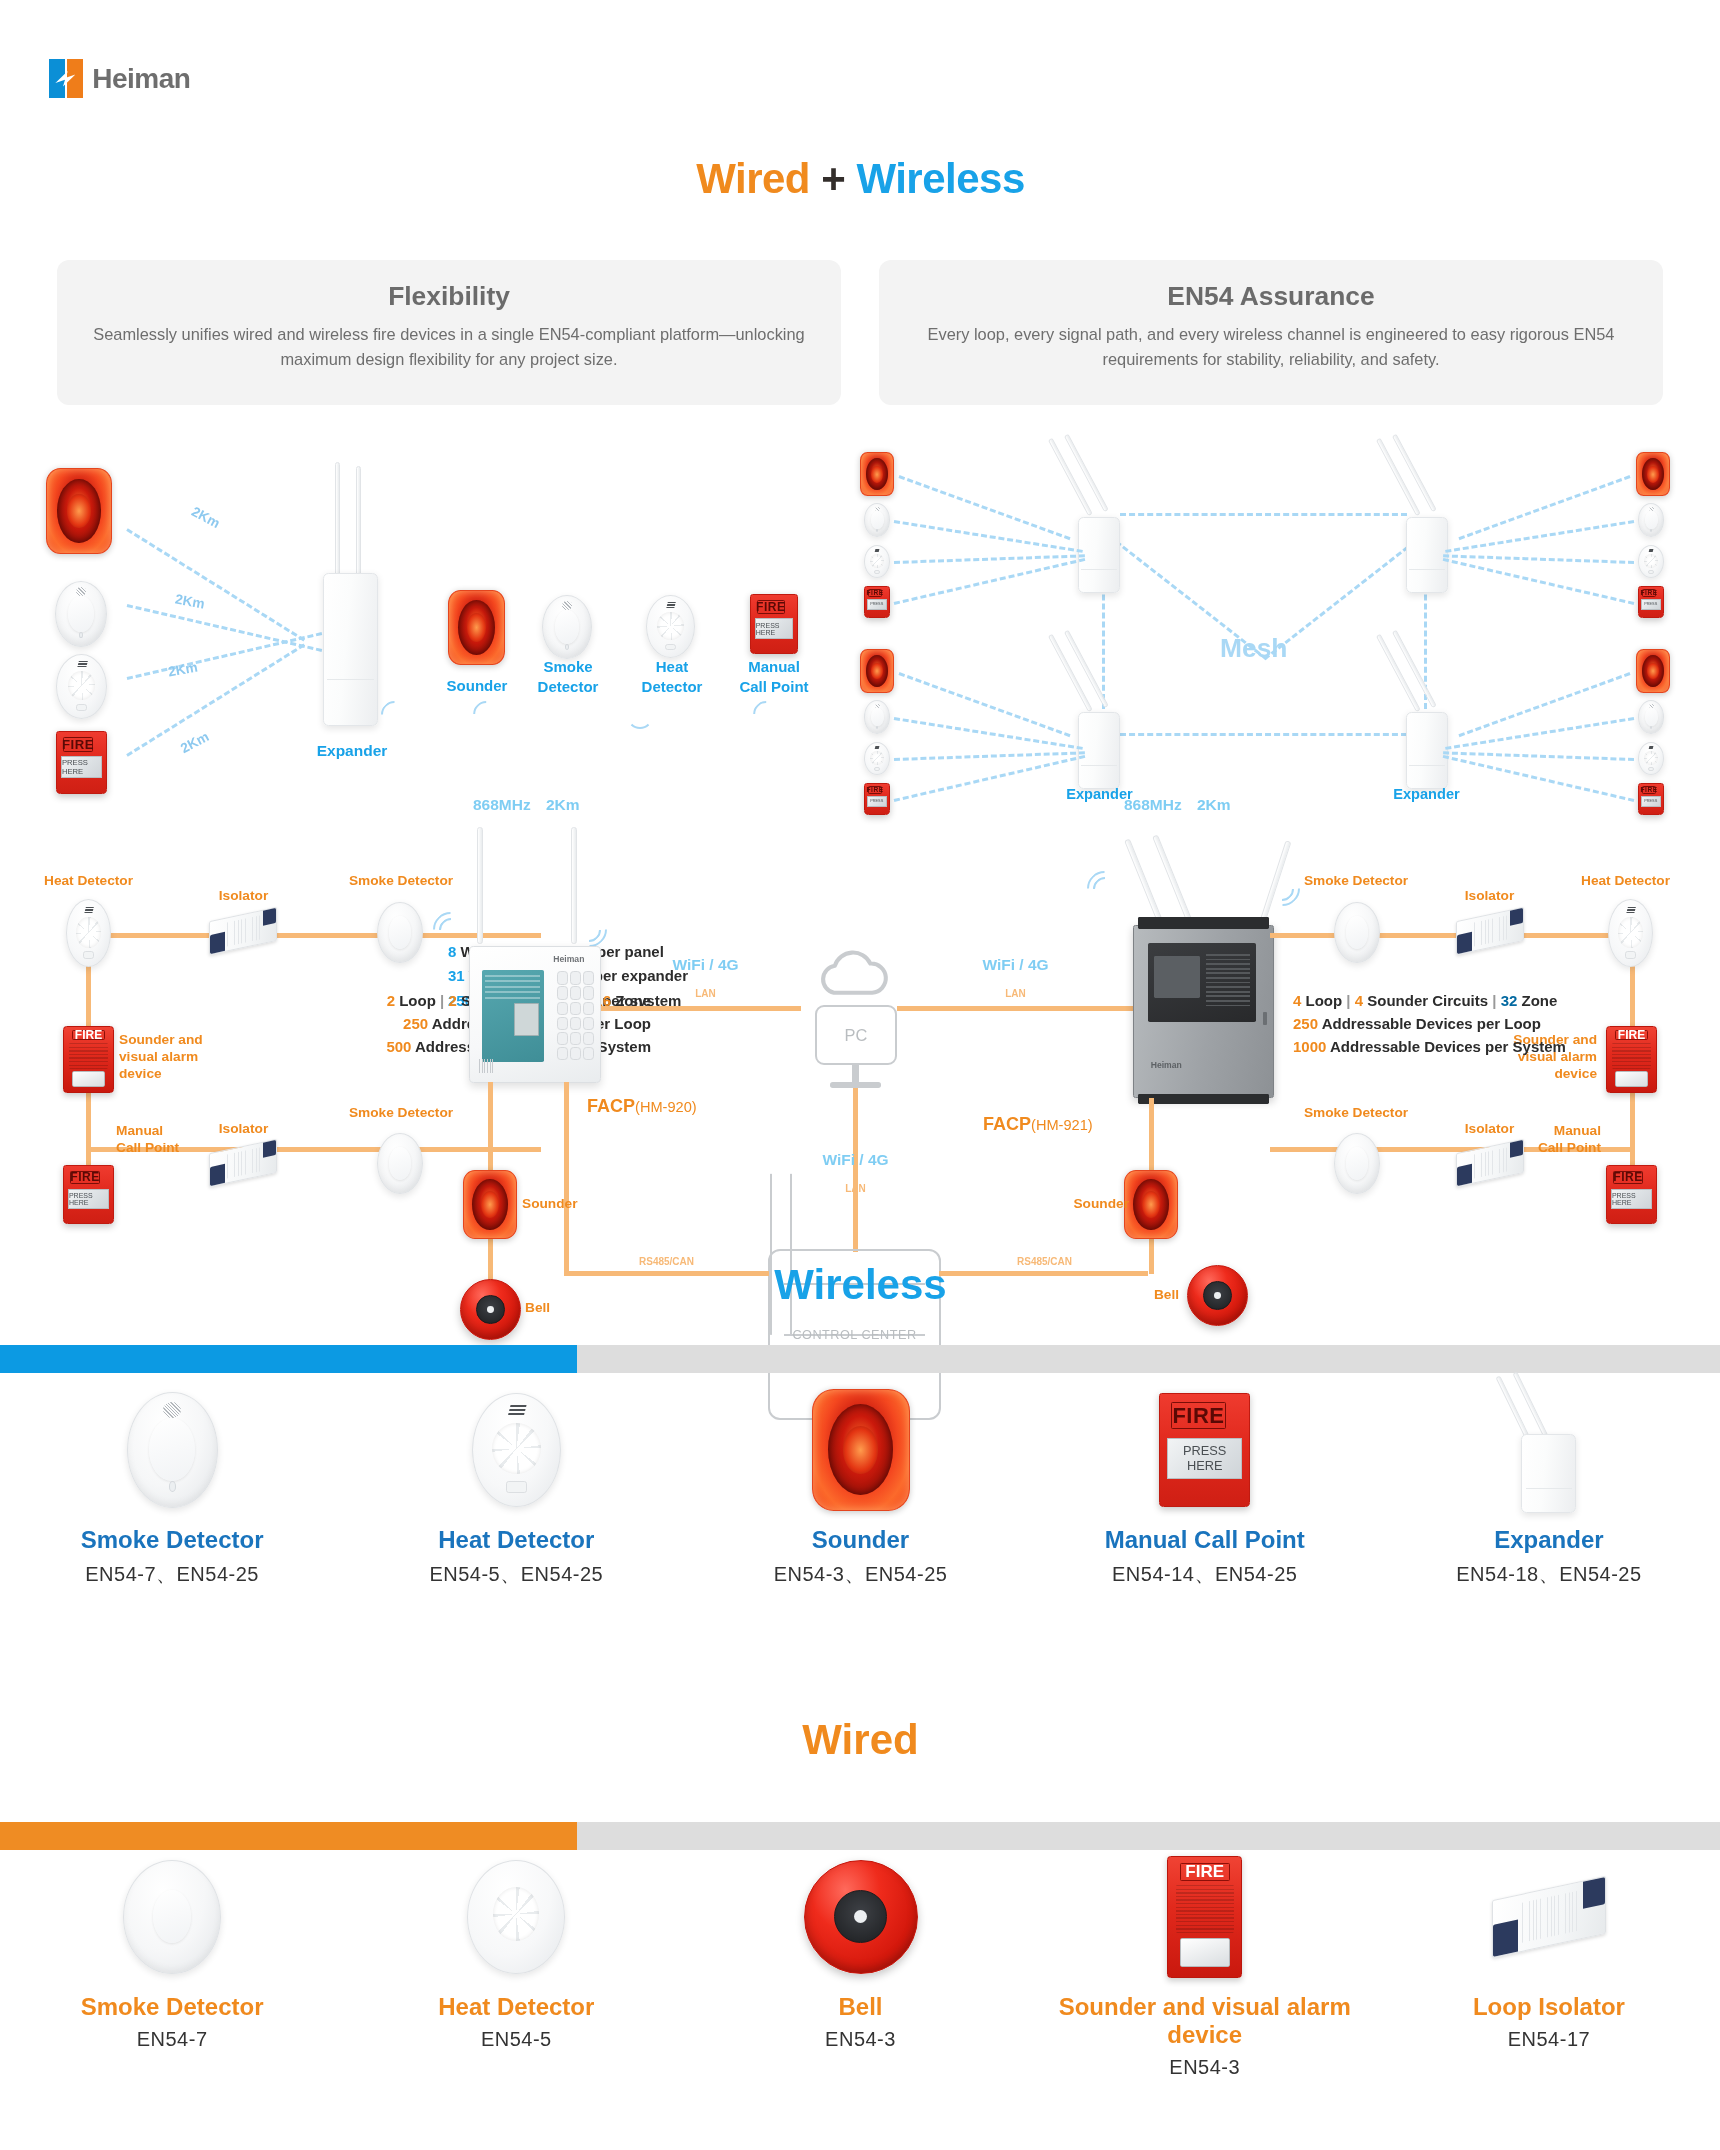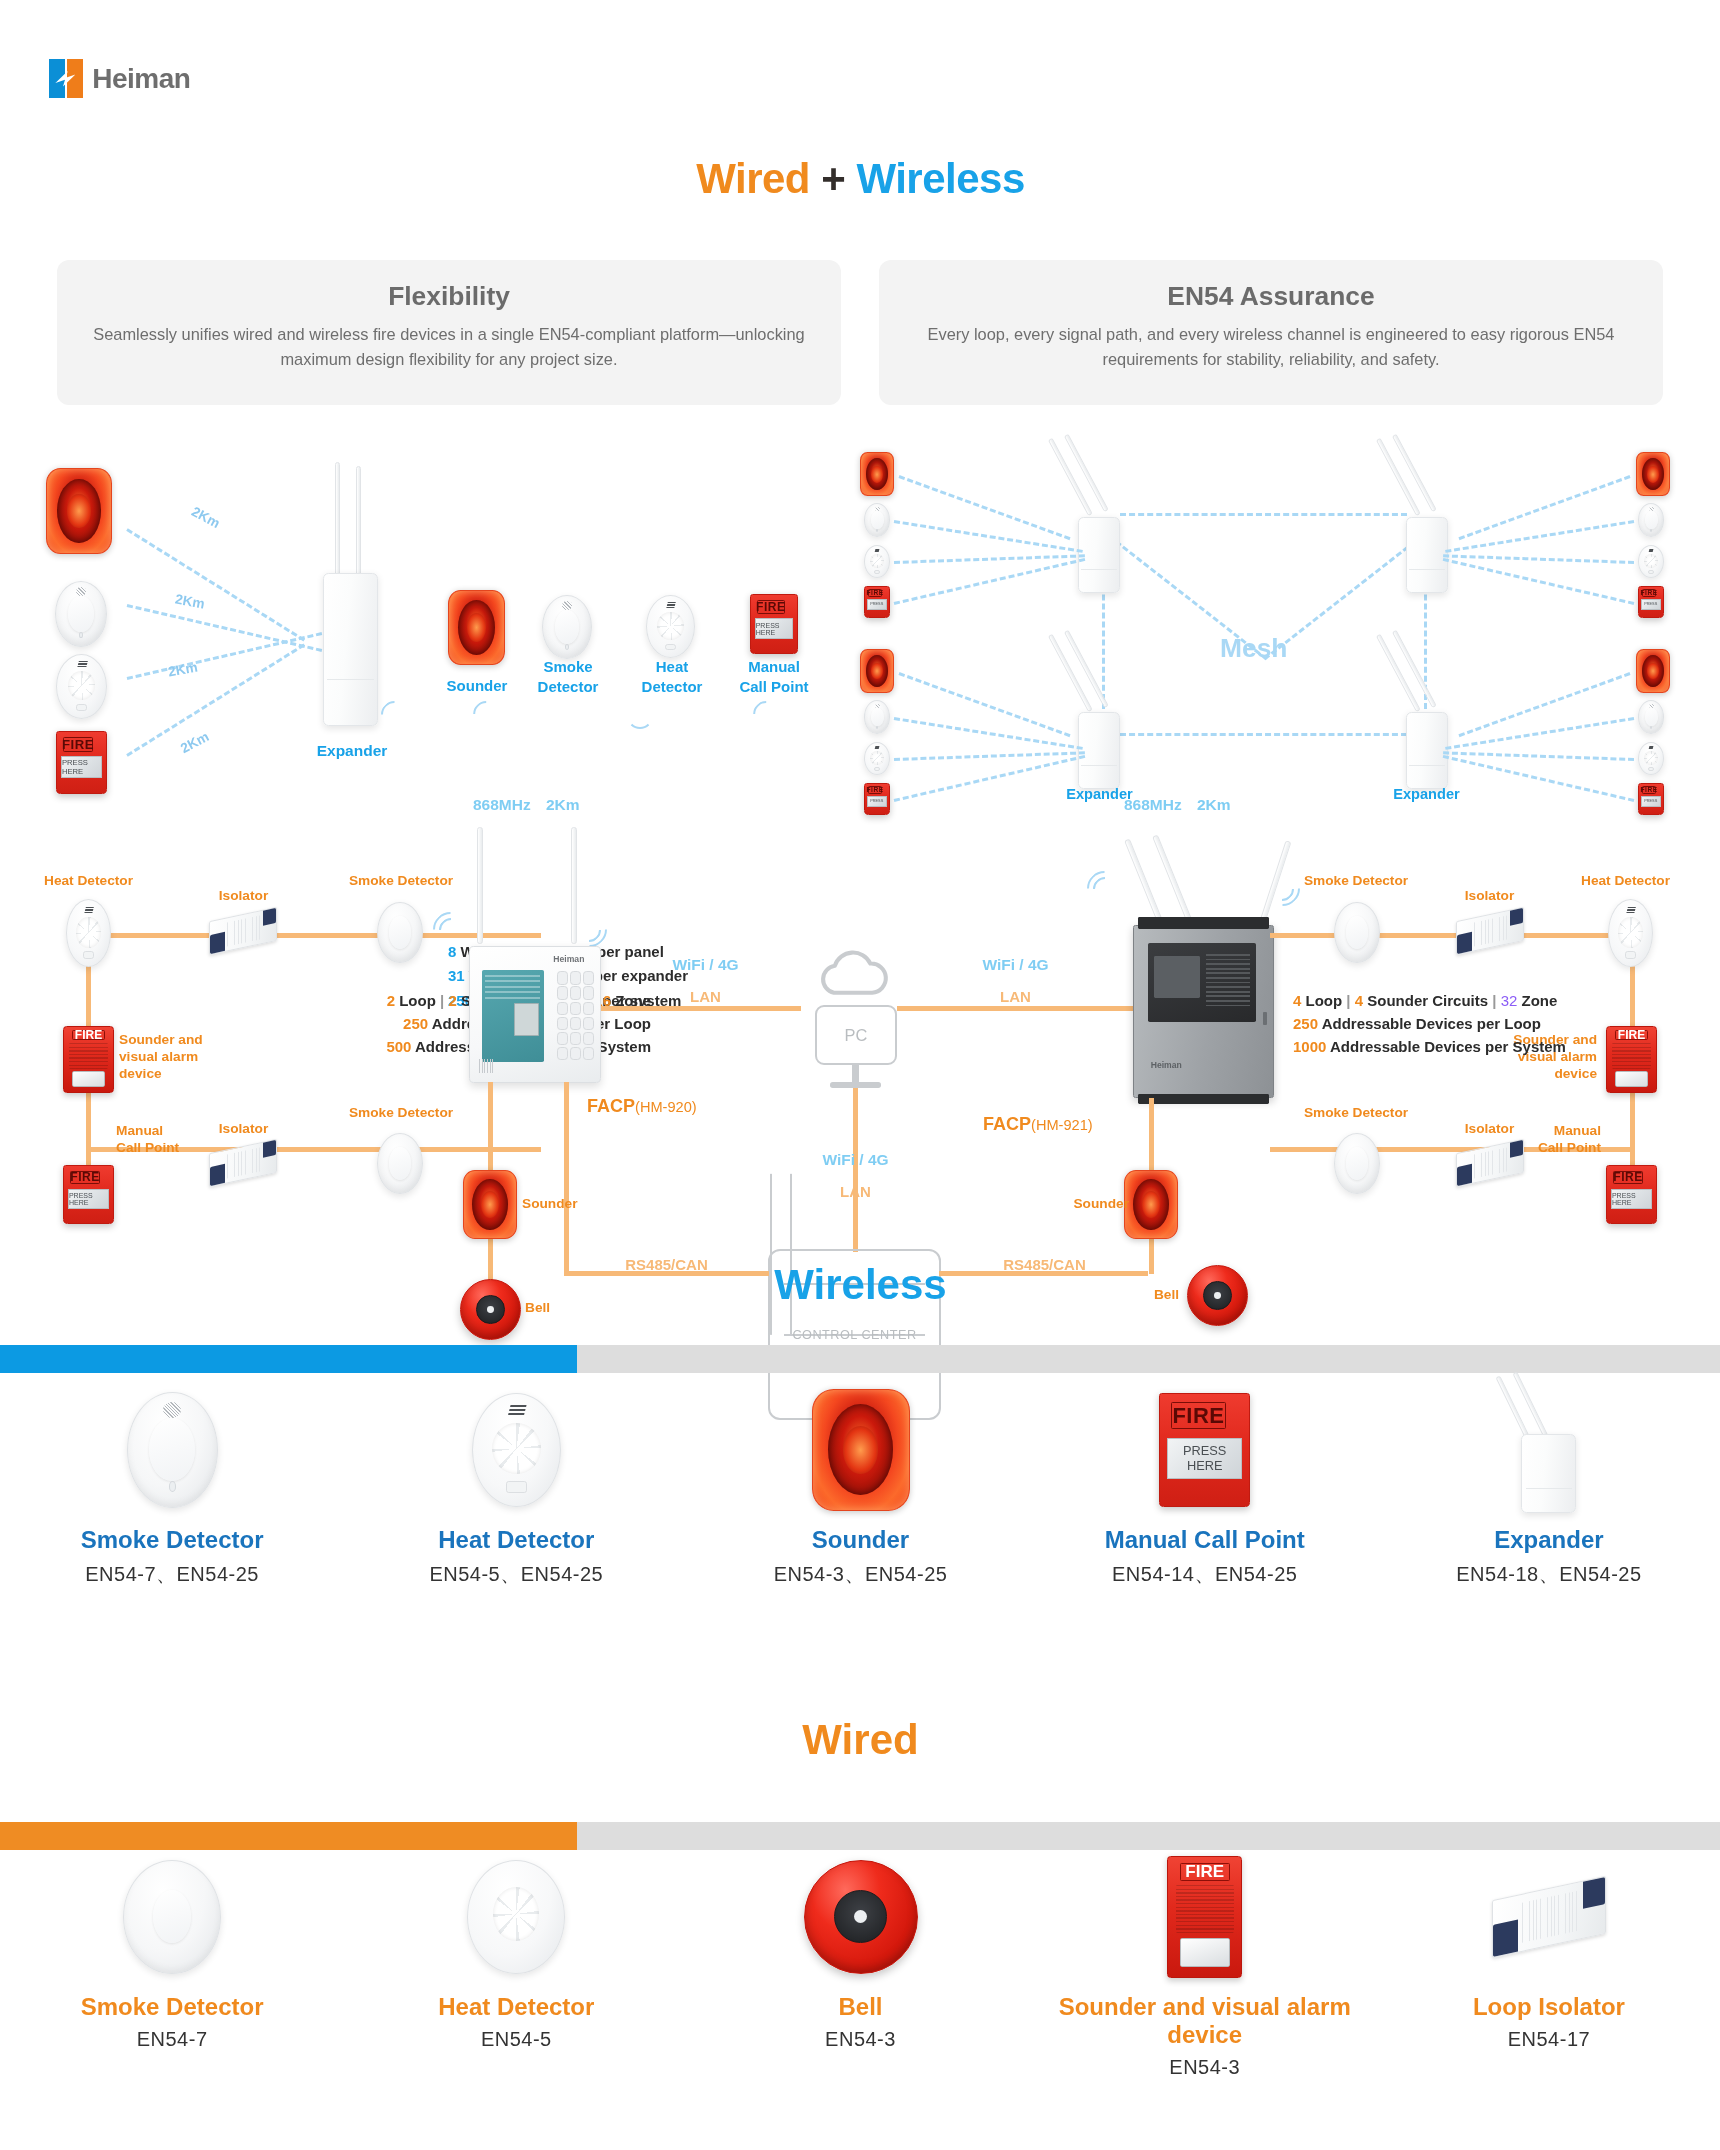--- a/index.html
+++ b/index.html
@@ -218,21 +218,21 @@
   .waves.dn span { border-left-color:transparent; border-bottom-color:#a9d8f5; border-right-color:transparent; border-top-color:transparent; }
 
   
   .diag2 { position:absolute; left:0; top:801px; width:1721px; height:401px; }
   .wire { position:absolute; background:#f7b977; }
   .wire-h { height:5px; }
   .wire-v { width:5px; }
 
   .lbl-o { position:absolute; color:#f08a1e; font-weight:700; font-size:13.7px; text-align:center; line-height:1.25; }
   .lbl-b { position:absolute; color:#7fcdf3; font-weight:700; font-size:15.5px; text-align:center; }
-  .lbl-or-link { position:absolute; color:#f7b977; font-weight:700; font-size:15px; text-align:center; }
+  .lbl-or-link { position:absolute; color:#f7b977; font-weight:700; font-size:10px; text-align:center; }
 
   .facp-920 {
     position:absolute; background:linear-gradient(165deg,#ffffff 0%,#f7f8f9 60%,#e9ecee 100%);
     border:0.9px solid #dcdfe2; border-radius:4.6px; box-shadow:0 3.6px 9px rgba(0,0,0,.12);
   }
   .facp-920 .brand { position:absolute; right:12%; top:5%; font-size:8.6px; color:#6f7276; font-weight:700; }
   .facp-920 .screenpanel {
     position:absolute; left:9%; top:17%; width:48%; height:68%;
     background:linear-gradient(160deg,#57a8b0,#3f8e97);
     border-radius:1.8px;
@@ -767,21 +767,21 @@
       </div>
 
     <div style="position:absolute; left:1293px; top:189px; width:437px; text-align:left; font-size:15px; line-height:1.52; color:#2c2c2c; font-weight:600;">
       <div>
         <span style="color:#f08a1e;font-weight:700">4</span>
         <span>Loop</span>
         <span style="color:#999"> | </span>
         <span style="color:#f08a1e;font-weight:700">4</span>
         <span>Sounder Circuits</span>
         <span style="color:#999"> | </span>
-        <span style="color:#8b5cf6;font-weight:400">32</span>
+        <span style="color:#0369a1;font-weight:700">32</span>
         <span>Zone</span>
       </div>
       <div>
         <span style="color:#f08a1e;font-weight:700">250</span>
         <span>Addressable Devices per Loop</span>
       </div>
       <div>
         <span style="color:#f08a1e;font-weight:700">1000</span>
         <span>Addressable Devices per System</span>
       </div>

